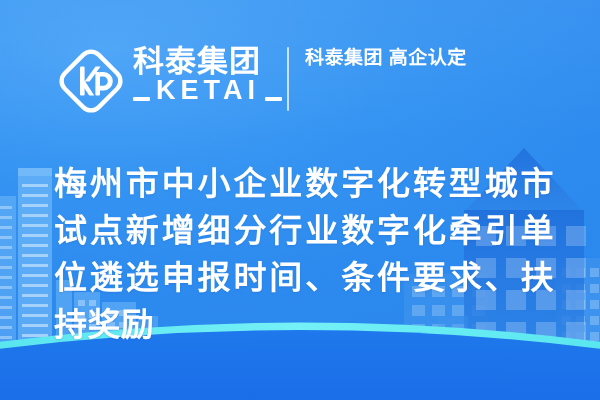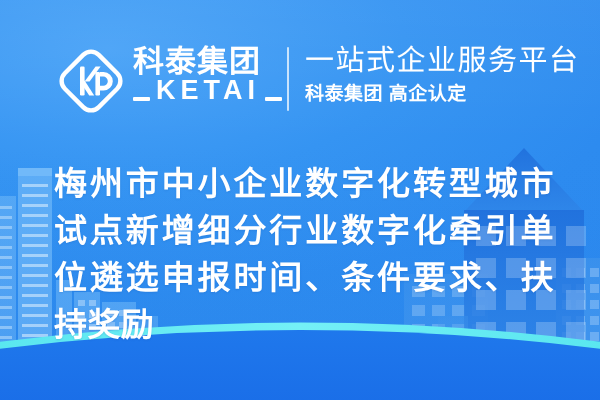--- a/index.html
+++ b/index.html
@@ -368,20 +368,19 @@
           <i class="logo-dash"></i>
           <span class="logo-en">KETAI</span>
           <i class="logo-dash"></i>
         </span>
       </span>
     </div>
 
     <div class="divider"></div>
 
     <div class="tagline">
-      <div class="tagline-main">一站式企业服务平台</div>
       <div class="tagline-sub">科泰集团 高企认定</div>
     </div>
   </div>
 
   <h1 class="title">梅州市中小企业数字化转型城市试点新增细分行业数字化牵引单位遴选申报时间、条件要求、扶持奖励</h1>
 
 </div>
 
 </body></html>

